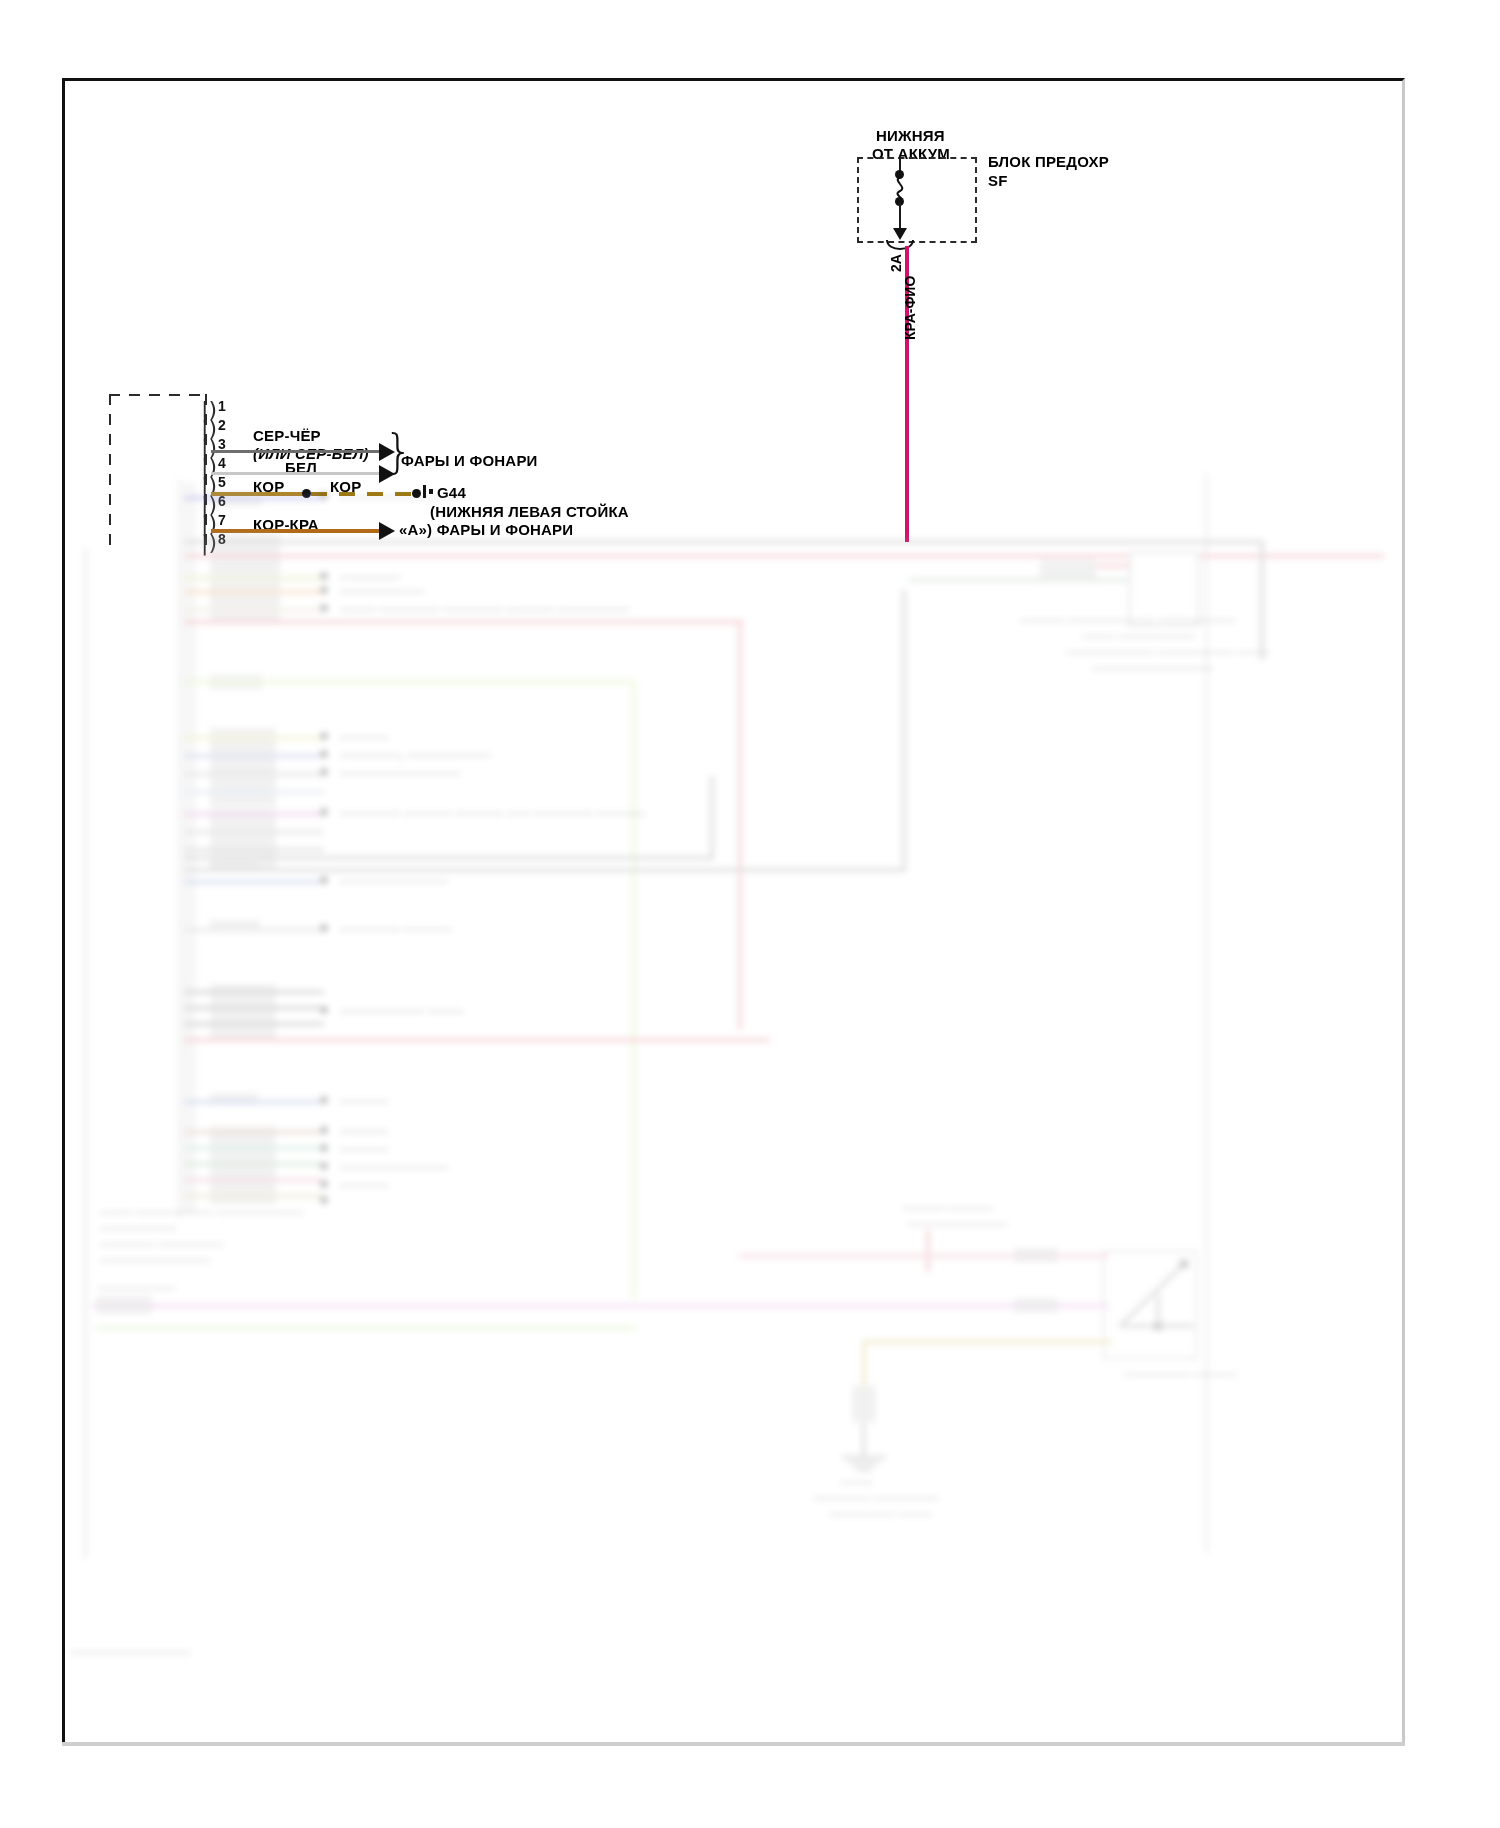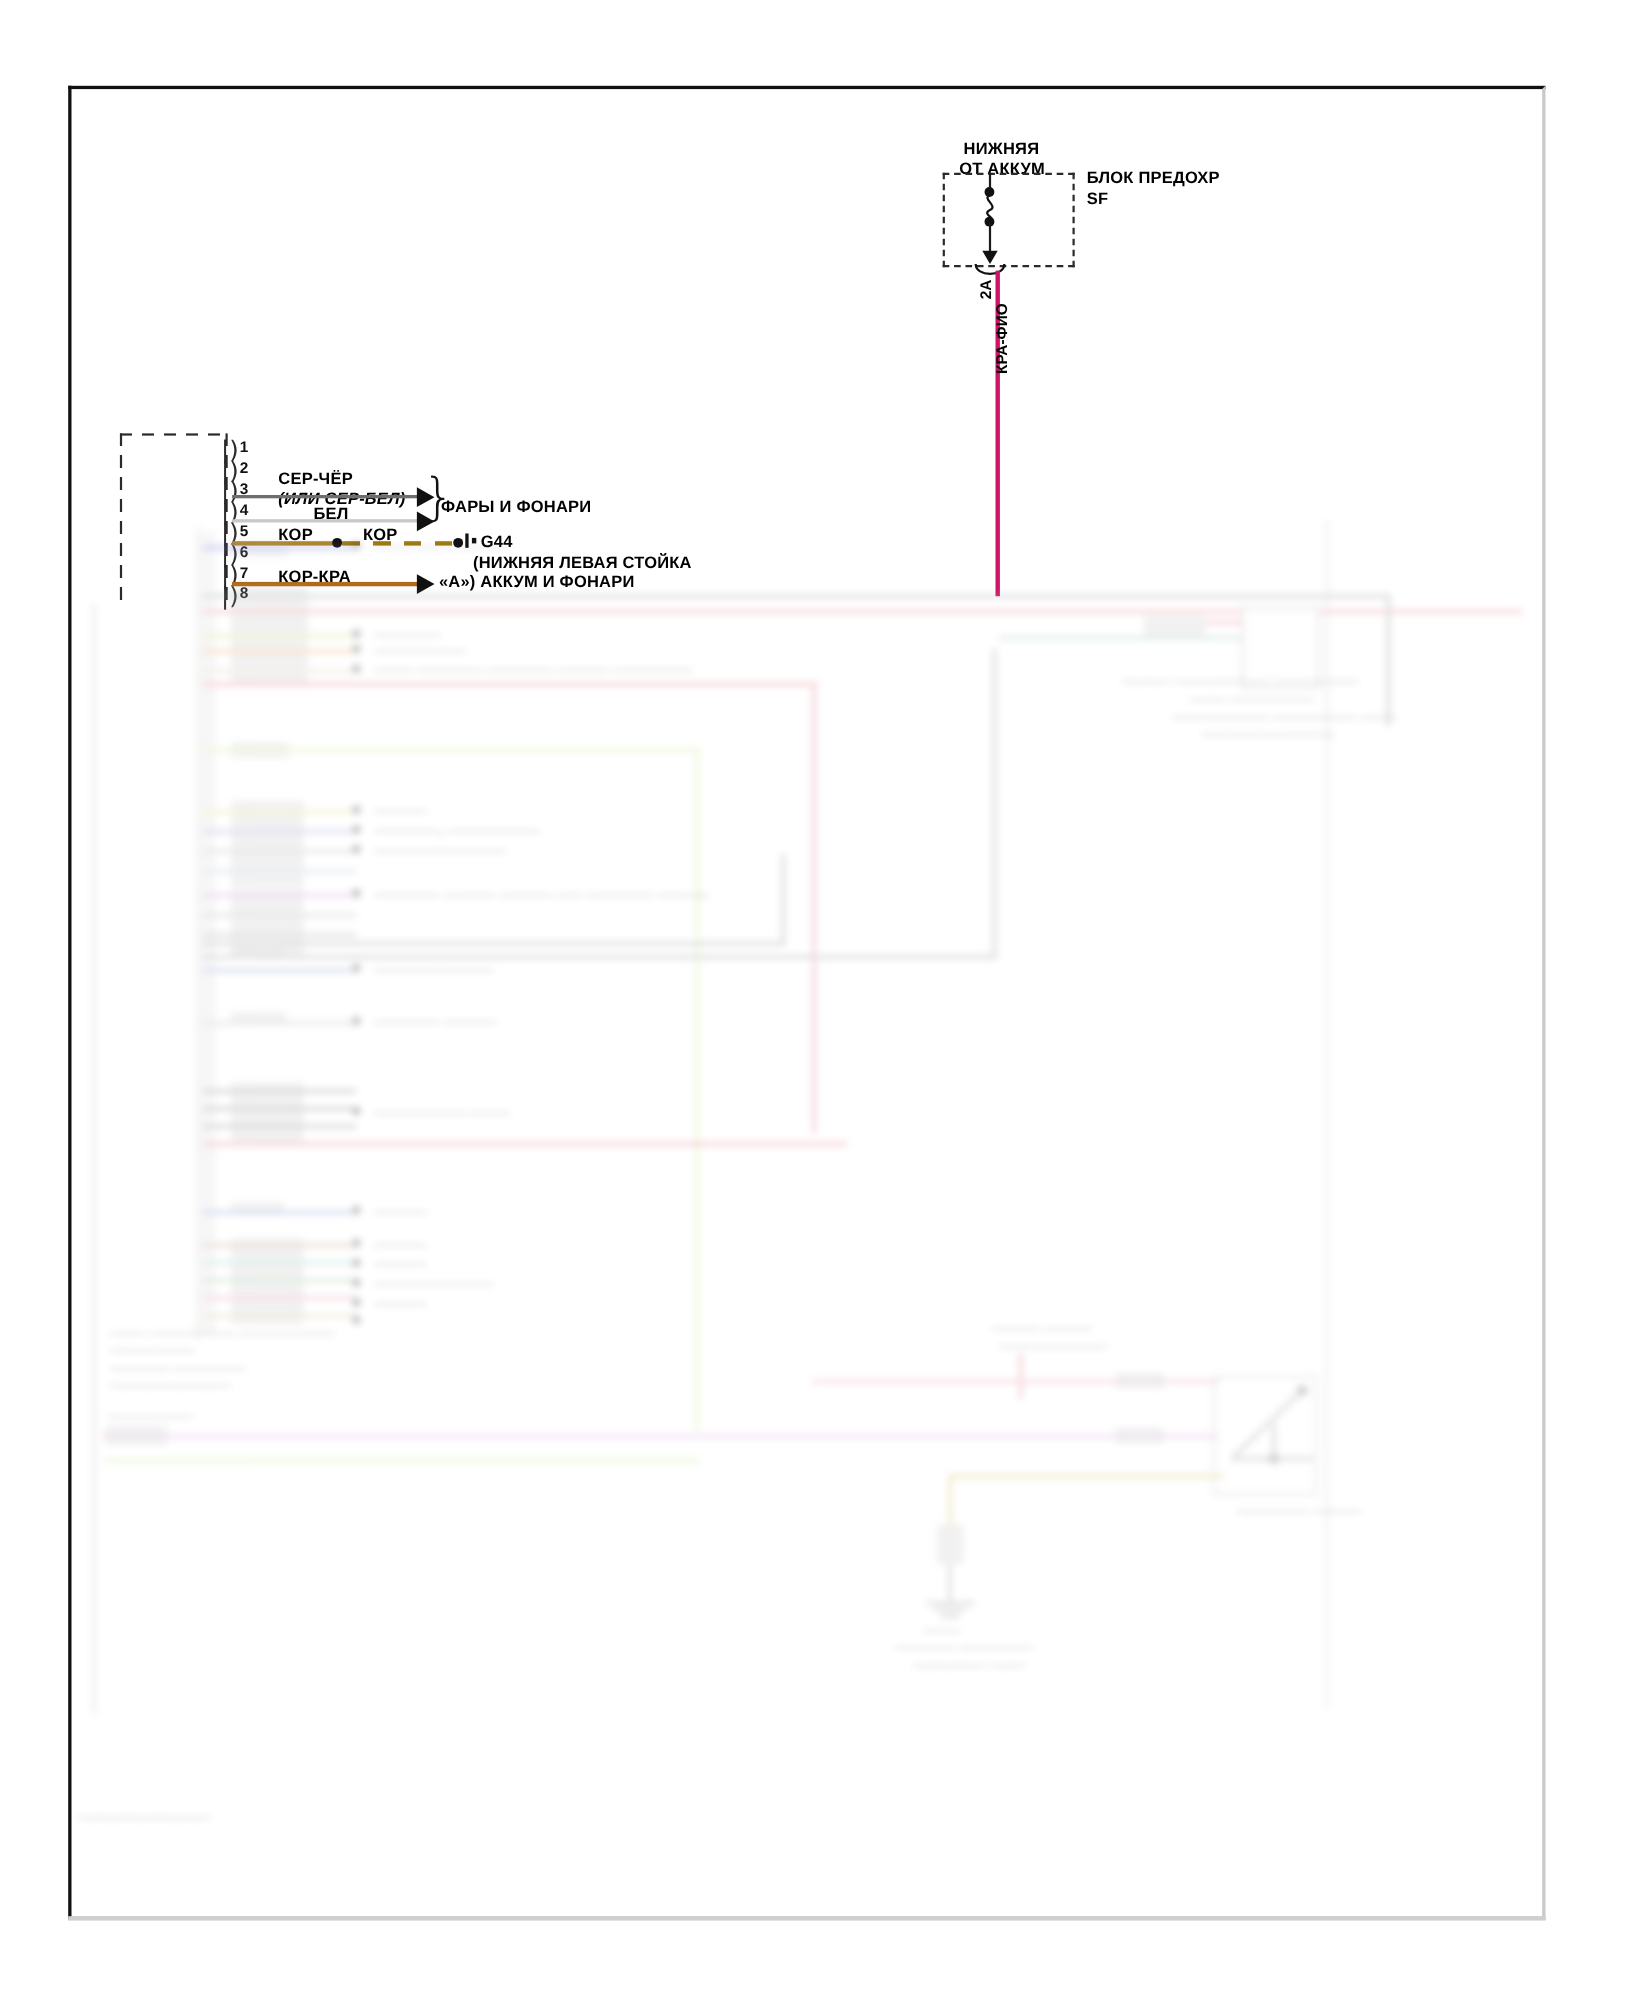--- a/index.html
+++ b/index.html
@@ -168,21 +168,21 @@
       <div class="gnd-bar" style="left:423px;top:485px;width:3px;height:13px;"></div>
       <div class="gnd-bar" style="left:429px;top:489px;width:4px;height:5px;"></div>
       <div class="lbl reg" style="left:437px;top:484px;font-size:15px;">G44</div>
       <div class="lbl" style="left:430px;top:503px;">(НИЖНЯЯ ЛЕВАЯ СТОЙКА</div>
     </div>
 
     <div>
       <div class="lbl" style="left:253px;top:516px;">КОР-КРА</div>
       <div class="wire brown-red" style="left:211px;top:529px;width:172px;height:4px;"></div>
       <div class="arrow-r" style="left:379px;top:522px;"></div>
-      <div class="lbl" style="left:399px;top:521px;">«А») АККУМ И ФОНАРИ</div>
+      <div class="lbl" style="left:399px;top:521px;">«А») ФАРЫ И ФОНАРИ</div>
     </div>
   </div>
 
   <div class="frame-fadewrap">
    <div class="faded" style="left:0;top:0;width:1343px;height:1667px;">
 
     <div class="fbox" style="left:22px;top:470px;width:3px;height:1010px;background:#bdbdbd;"></div>
     <div class="fbox" style="left:116px;top:400px;width:3px;height:740px;background:#d2d2d2;"></div>
     <div class="fbox" style="left:1143px;top:395px;width:3px;height:1080px;background:#cfcfcf;"></div>
 

